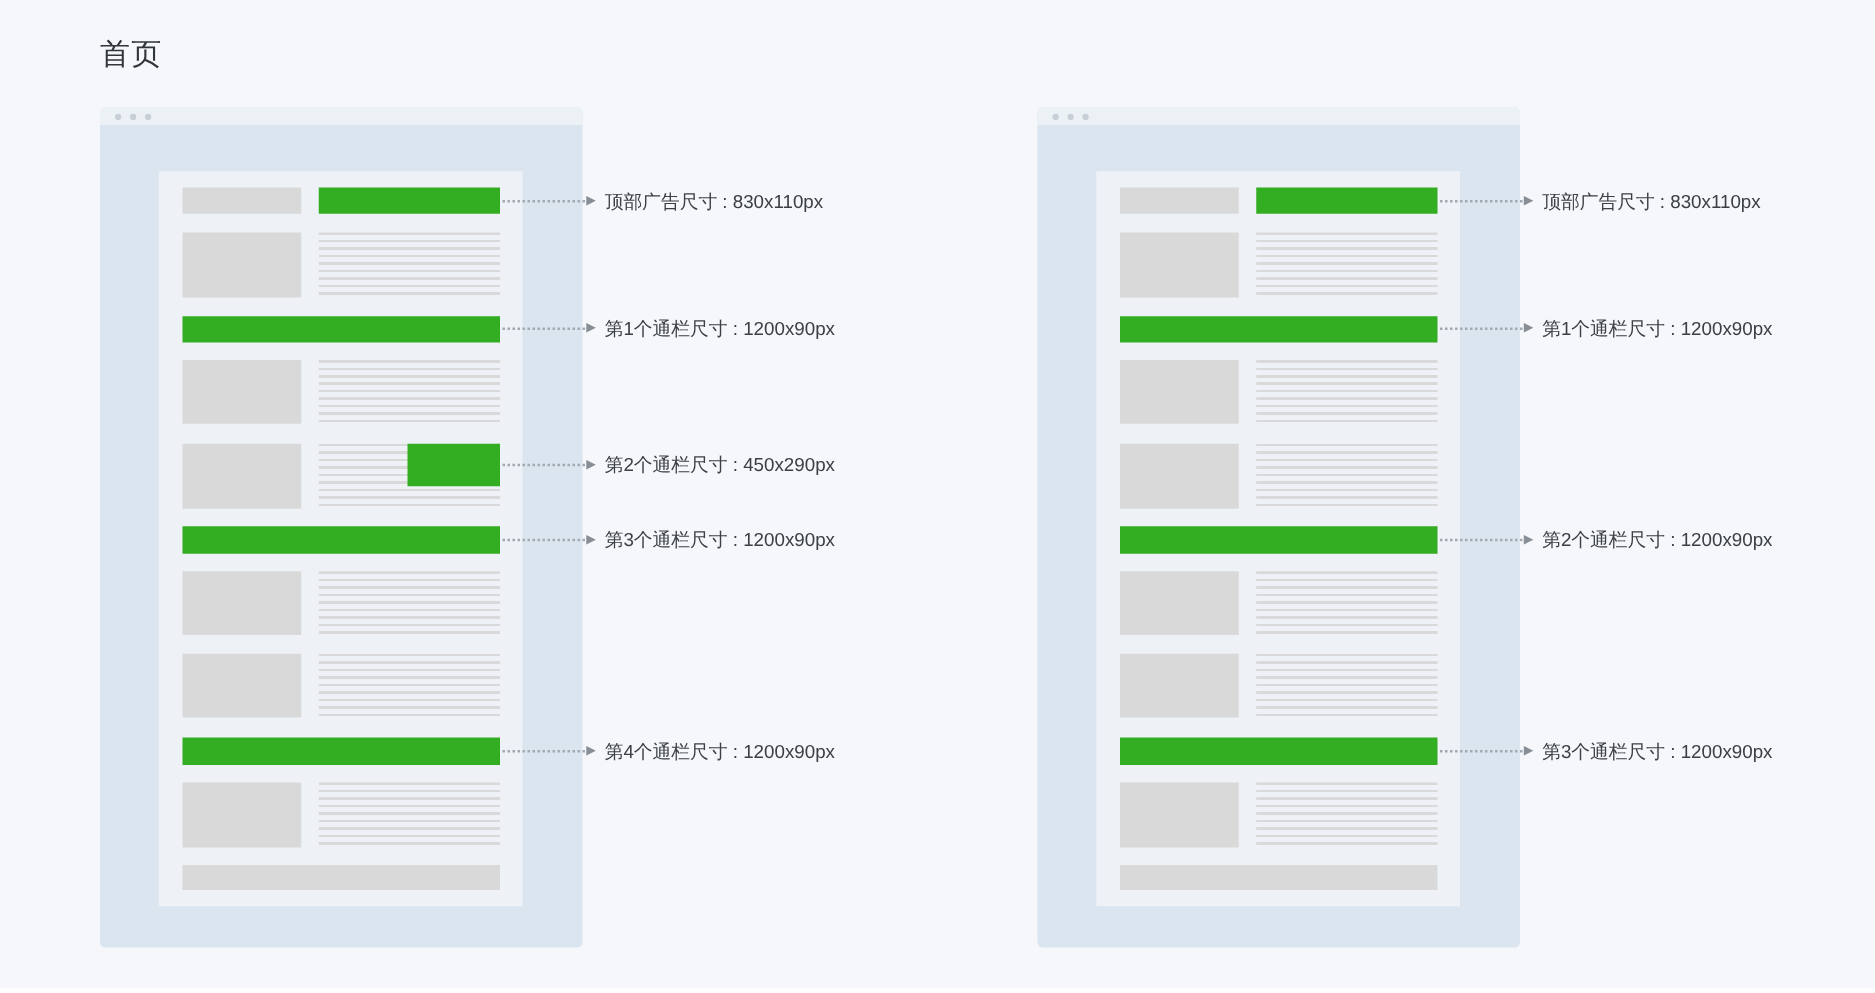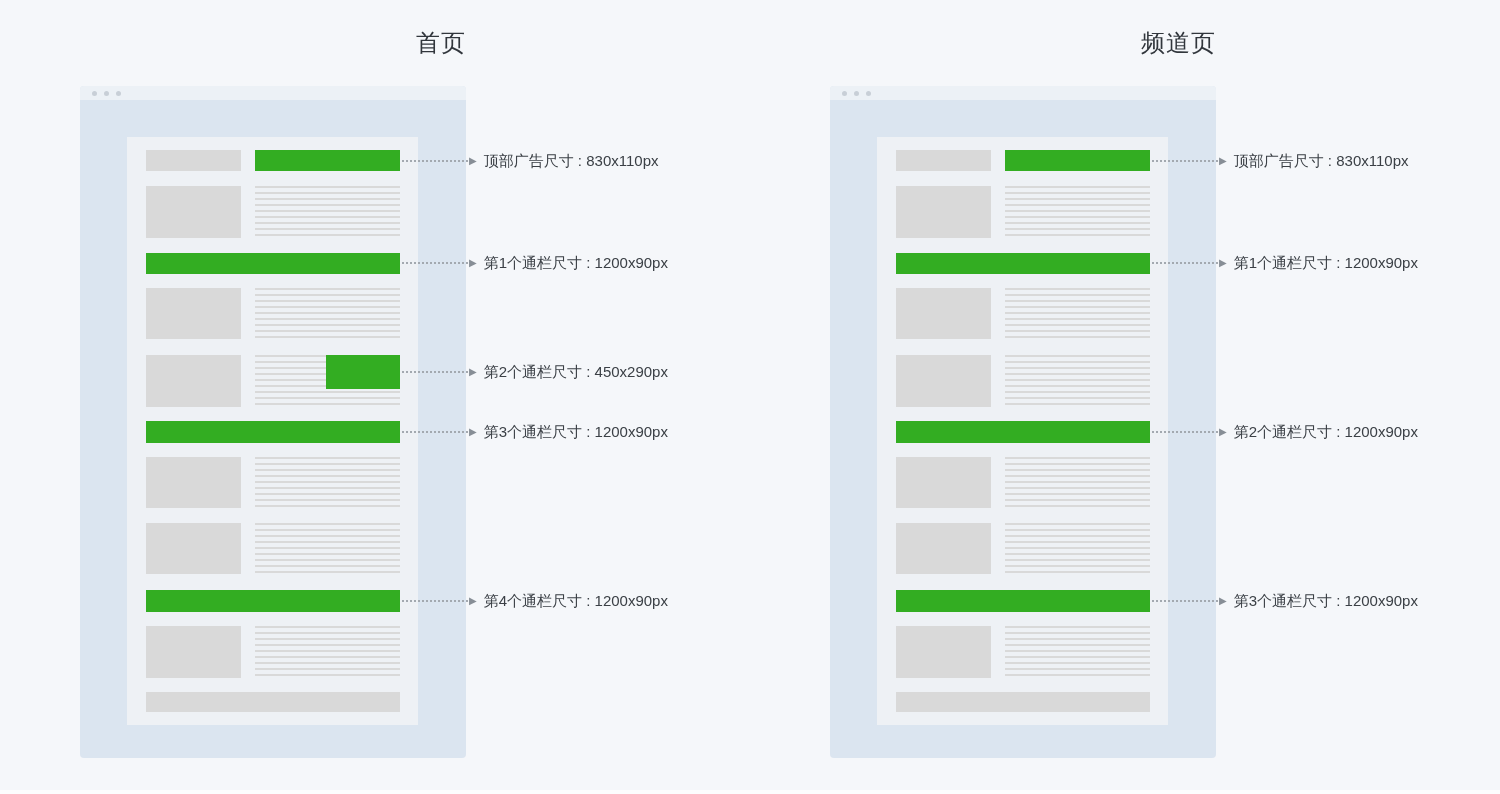--- a/index.html
+++ b/index.html
@@ -21,21 +21,21 @@
     background:var(--canvas-bg);
     position:relative;
     overflow:hidden;
   }
   .canvas{position:absolute;inset:0;}
   .bottom-strip{position:absolute;left:0;right:0;bottom:0;height:4px;background:#fdfdfe;}
 
   
   .panel-title{
     position:absolute;top:27px;width:386px;
-    text-align:right;font-size:24px;font-weight:400;
+    text-align:left;font-size:24px;font-weight:400;
     color:var(--title-text);letter-spacing:1px;
   }
   .panel-title.left{left:80px;}
   .panel-title.right{left:830px;}
 
   
   .browser{
     position:absolute;top:86px;width:386px;height:672px;
     background:var(--window-bg);border-radius:4px;
   }
@@ -166,21 +166,20 @@
     <span class="ann-line"></span>
     <span class="ann-arrow">▶</span>
     <span class="ann-text">第3个通栏尺寸 : 1200x90px</span>
   </div>
   <div class="annotation left ay5">
     <span class="ann-line"></span>
     <span class="ann-arrow">▶</span>
     <span class="ann-text">第4个通栏尺寸 : 1200x90px</span>
   </div>
 
-  <h2 class="panel-title right">频道页</h2>
 
   <div class="browser right">
     <div class="browser-bar">
       <span class="dot"></span>
       <span class="dot"></span>
       <span class="dot"></span>
     </div>
     <div class="page">
       <div class="row r1">
         <div class="ph"></div>

